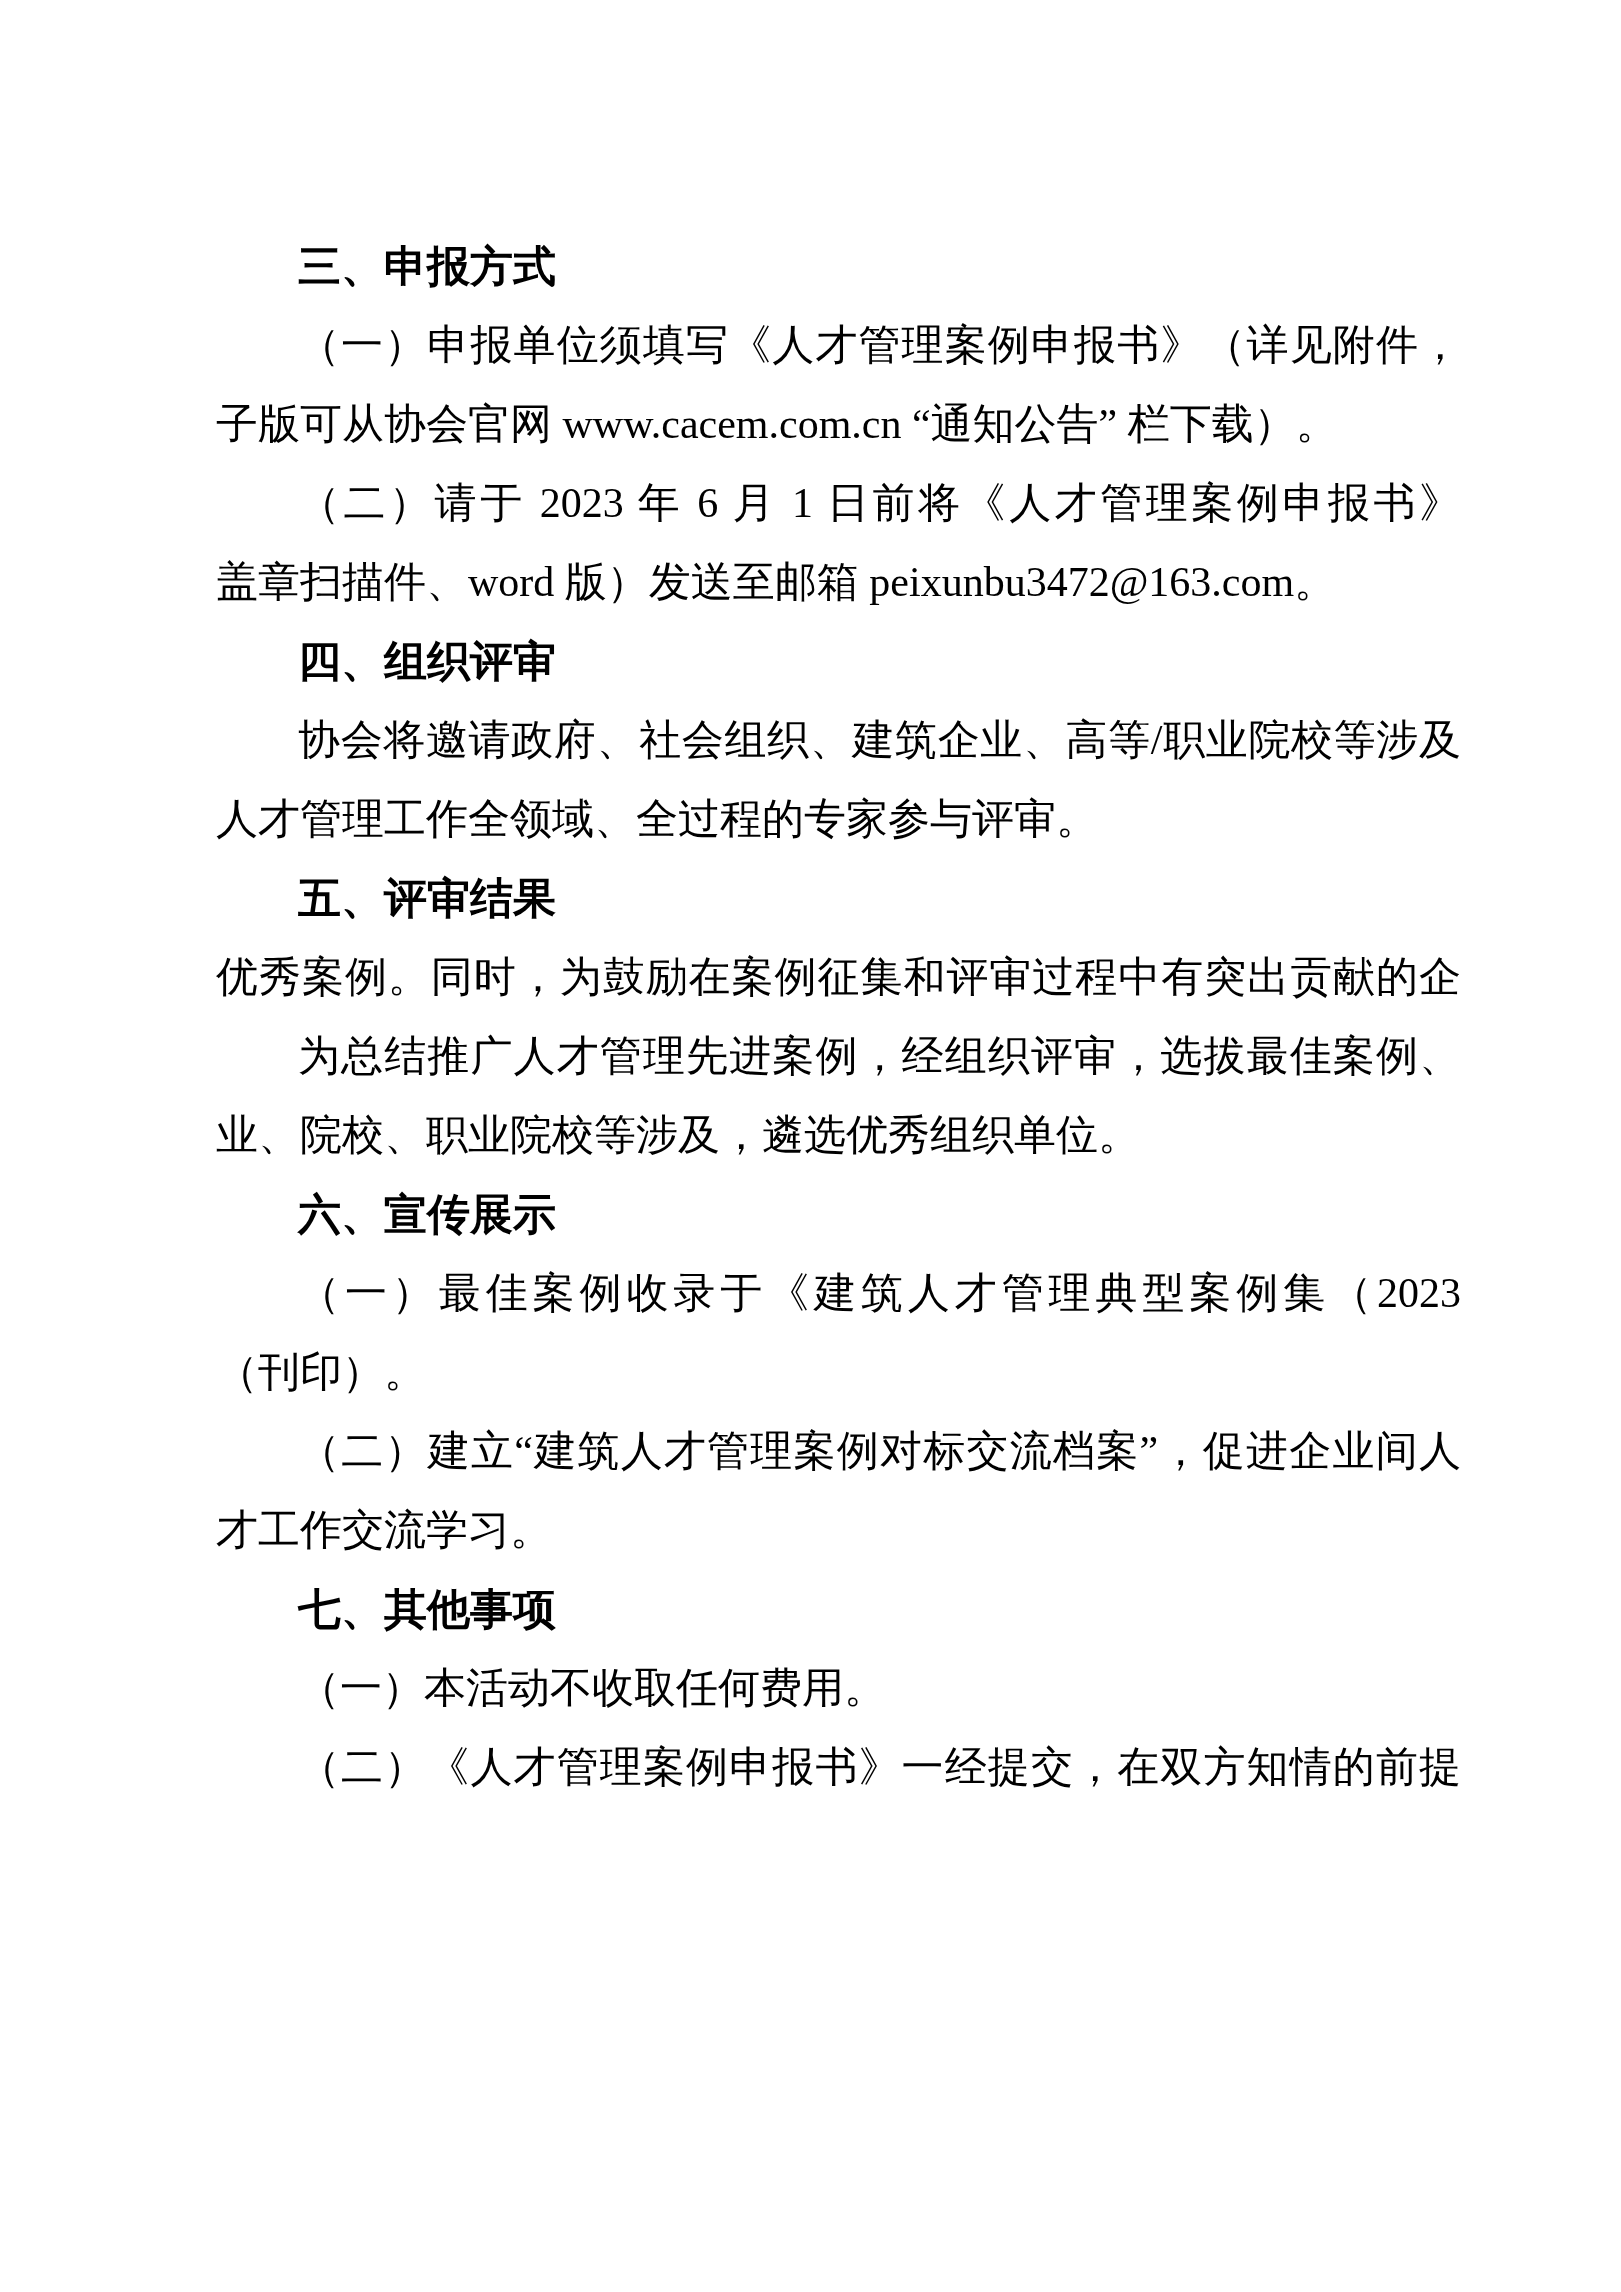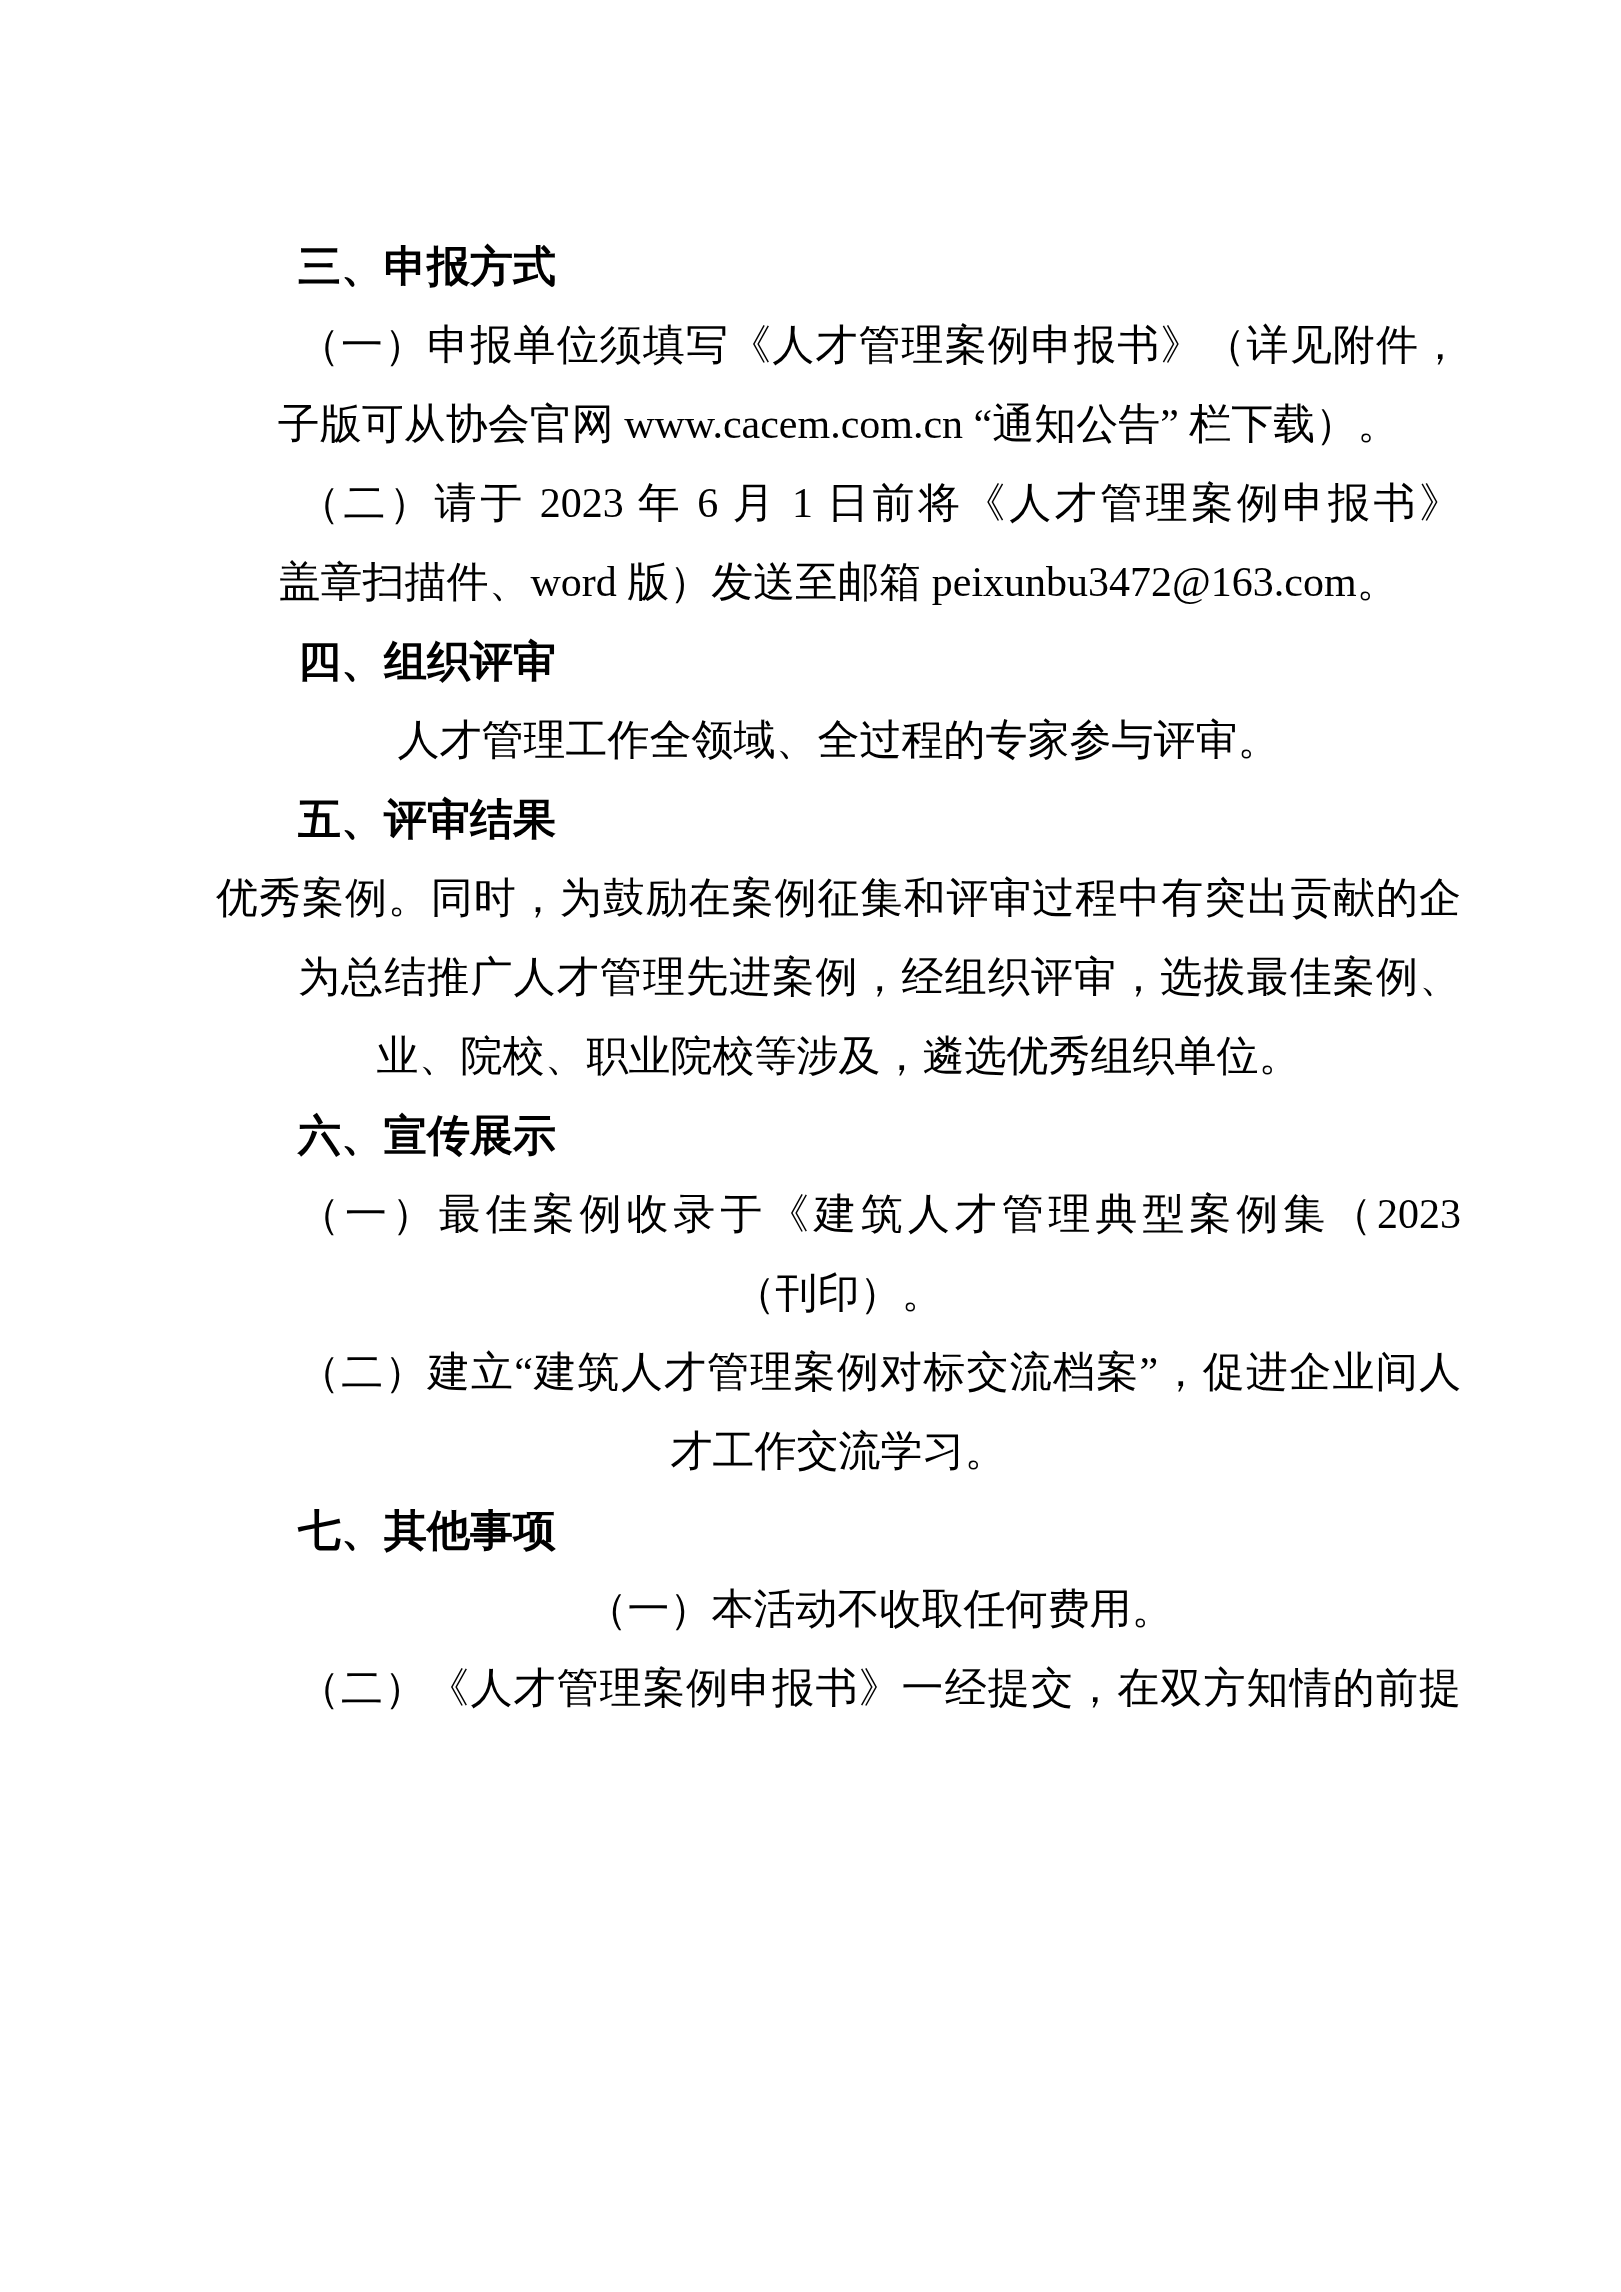--- a/index.html
+++ b/index.html
@@ -24,21 +24,20 @@
   .line {
     height: 79px;
     line-height: 79px;
     overflow: hidden;
     white-space: normal;
   }
   .line.body {
     font-family: "Liberation Serif", "DejaVu Serif", serif;
     font-size: 42px;
     font-weight: 400;
-    text-align: center;
   }
   .line.heading {
     font-family: "Liberation Sans", "DejaVu Sans", sans-serif;
     font-size: 43px;
     font-weight: 700;
   }
   .line.indent {
     text-indent: 82px;
   }
   .line.justify {
@@ -60,20 +59,21 @@
 <body>
 
 <div class="page" style="background: rgb(255, 255, 255); color: rgb(0, 0, 0);">
   <div class="content">
       <div class="line heading indent">三、申报方式</div>
       <div class="line body indent justify">（一）申报单位须填写《人才管理案例申报书》（详见附件，电</div>
       <div class="line body">子版可从协会官网 www.cacem.com.cn “通知公告” 栏下载）。</div>
       <div class="line body indent justify">（二）请于 2023 年 6 月 1 日前将《人才管理案例申报书》（含:</div>
       <div class="line body">盖章扫描件、word 版）发送至邮箱 peixunbu3472@163.com。</div>
       <div class="line heading indent">四、组织评审</div>
+      <div class="line body indent justify">协会将邀请政府、社会组织、建筑企业、高等/职业院校等涉及</div>
       <div class="line body">人才管理工作全领域、全过程的专家参与评审。</div>
       <div class="line heading indent">五、评审结果</div>
       <div class="line body justify">优秀案例。同时，为鼓励在案例征集和评审过程中有突出贡献的企</div>
       <div class="line body indent justify">为总结推广人才管理先进案例，经组织评审，选拔最佳案例、</div>
       <div class="line body">业、院校、职业院校等涉及，遴选优秀组织单位。</div>
       <div class="line heading indent">六、宣传展示</div>
       <div class="line body indent justify">（一）最佳案例收录于《建筑人才管理典型案例集（2023 年）》</div>
       <div class="line body">（刊印）。</div>
       <div class="line body indent justify">（二）建立“建筑人才管理案例对标交流档案”，促进企业间人</div>
       <div class="line body">才工作交流学习。</div>

